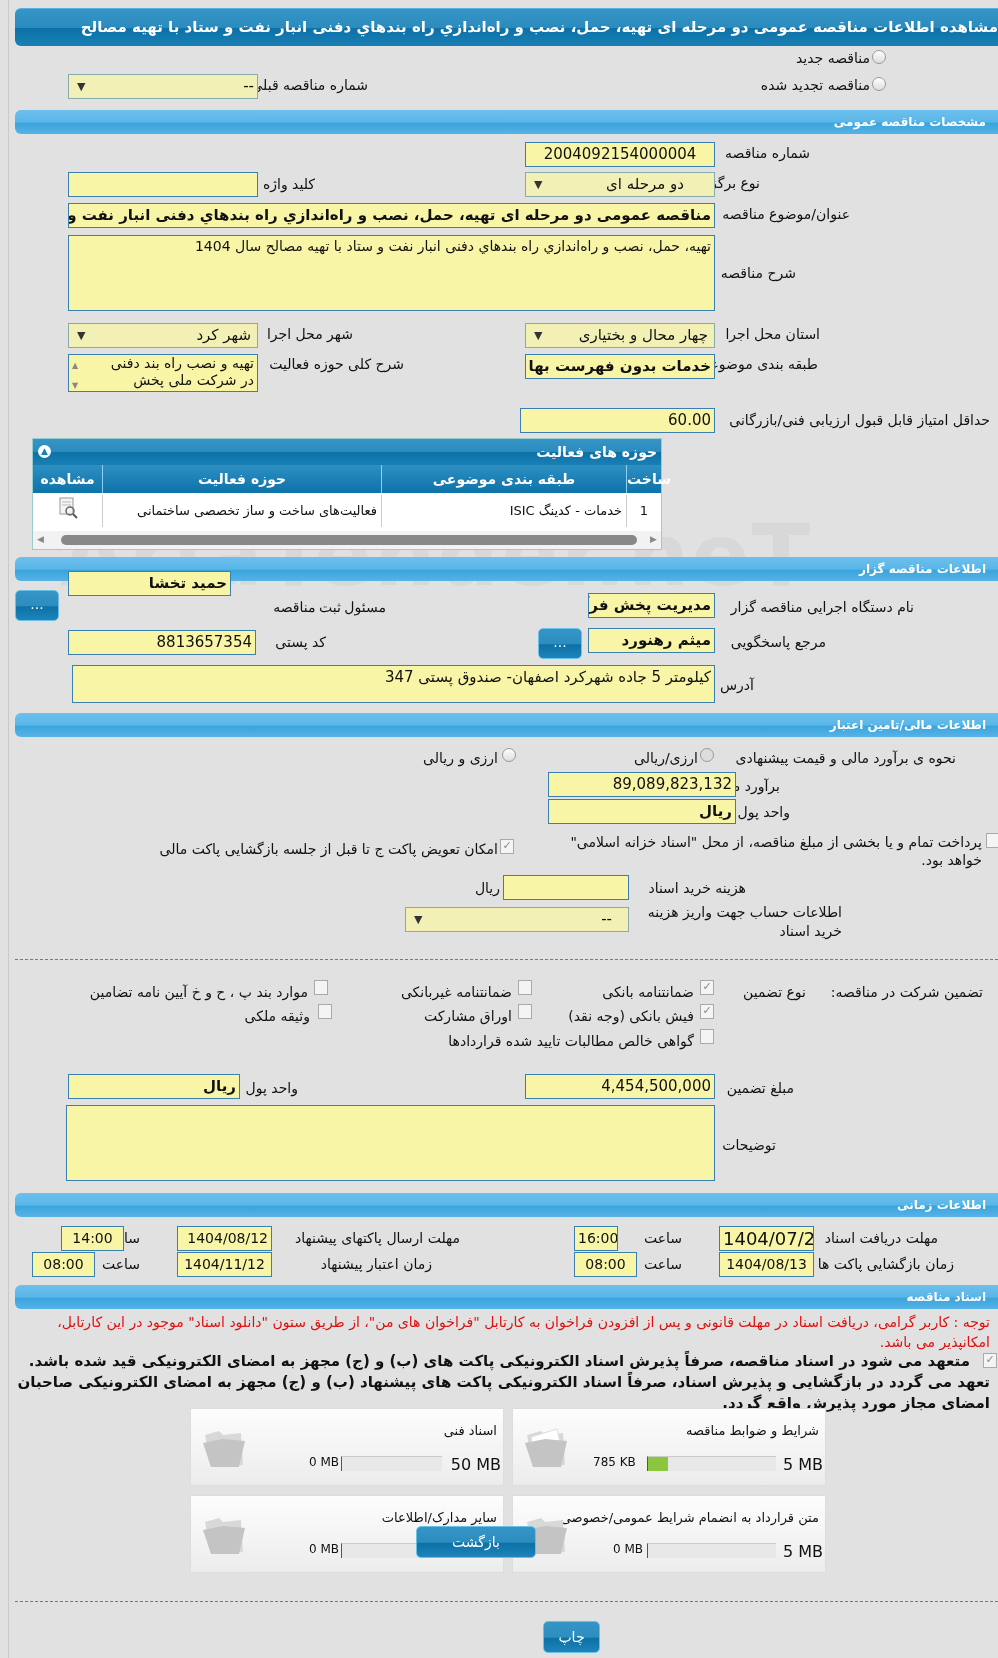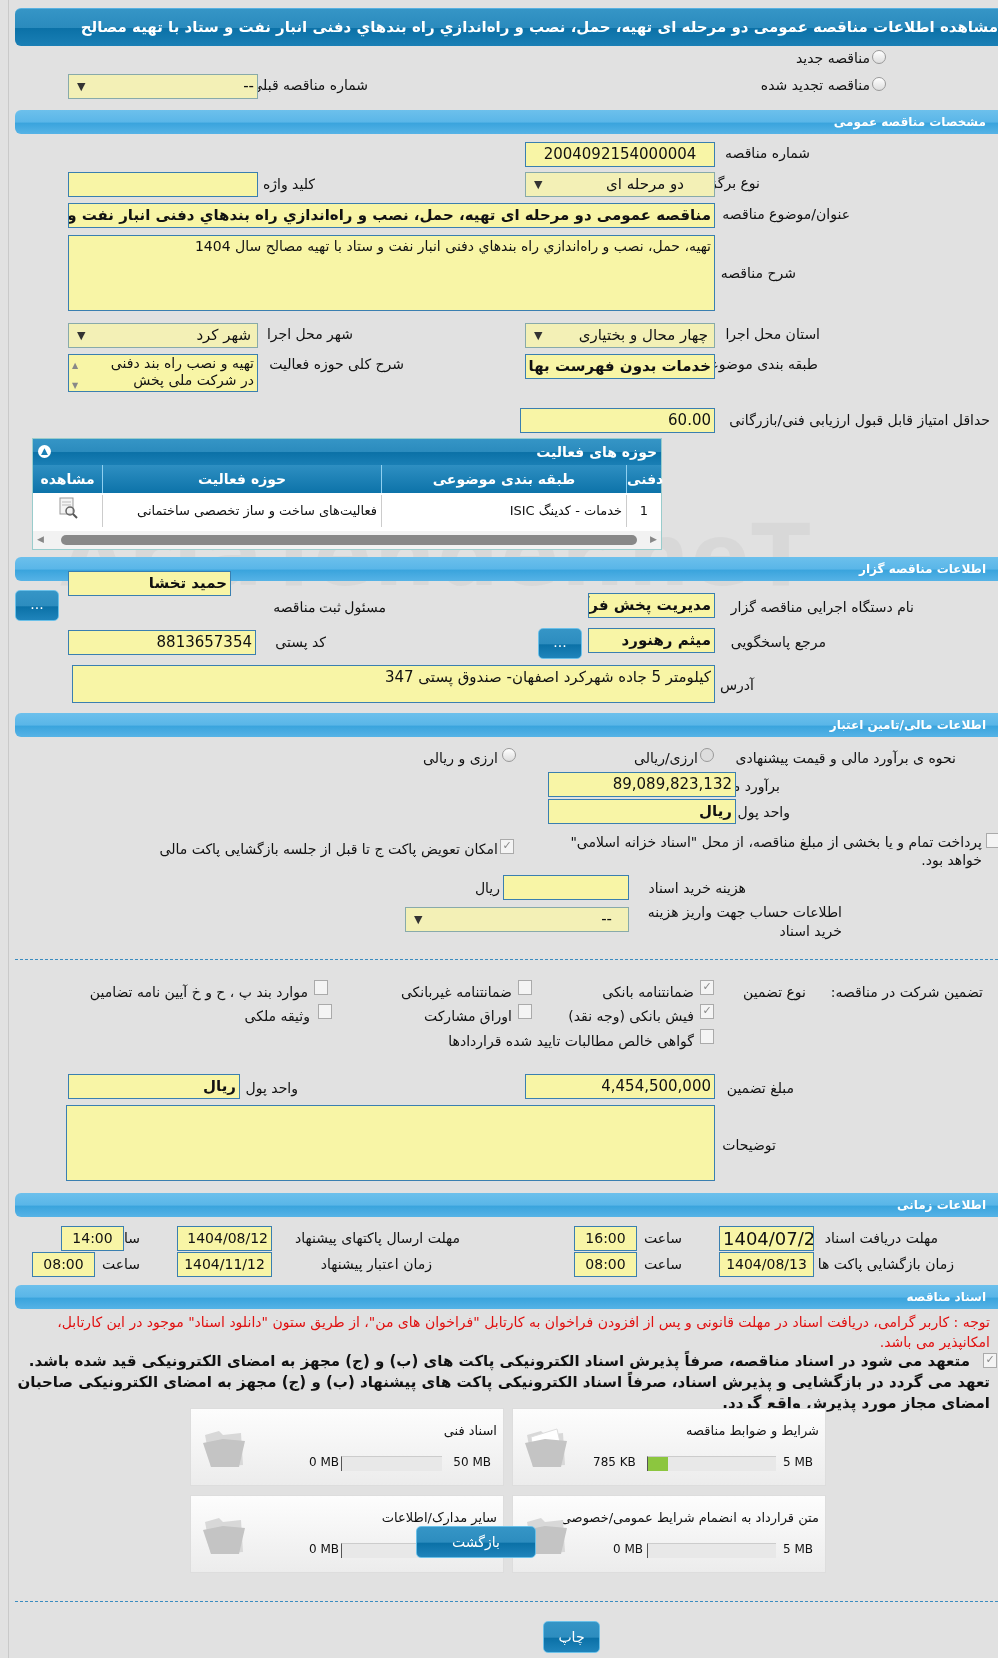--- a/index.html
+++ b/index.html
@@ -53,21 +53,21 @@
     background:linear-gradient(#2e8fc2 0%, #0d73a9 100%); color:#fff; font-weight:bold; font-size:14px;
   }
   .col { position:absolute; top:0; height:28px; line-height:28px; text-align:center; border-left:1px solid #8fd0f0; }
   .cell { position:absolute; top:56px; height:32px; line-height:32px; font-size:13px; direction:rtl; text-align:right; border-left:1px solid #ccc; }
   .doc-card {
     position:absolute; width:312px; height:76px;
     background:linear-gradient(#fdfdfd, #ececec); border:1px solid #ddd;
   }
   .doc-card .title { position:absolute; right:6px; top:14px; direction:rtl; font-size:13px; }
   .doc-card .folder { position:absolute; left:10px; top:16px; width:48px; height:44px; }
-  .doc-card .max { position:absolute; right:12px; top:46px; font-size:12px; }
+  .doc-card .max { position:absolute; right:2px; top:46px; font-size:16px; }
   .doc-card .bar { position:absolute; top:47px; height:14px; background:#e8e8e8; border-left:1px solid #555; border-top:1px solid #ccc; }
   .doc-card .fill { position:absolute; left:0; top:0; height:14px; background:#8cc63f; }
   .doc-card .cur { position:absolute; top:46px; font-size:12px; }
   .warn { position:absolute; right:8px; direction:rtl; color:#e01010; font-size:14px; line-height:20px; text-align:right; }
   .commit { position:absolute; right:8px; left:10px; direction:rtl; color:#111; font-weight:bold; font-size:15px; line-height:21px; text-align:right; }
   .watermark { position:absolute; left:60px; top:505px; font-size:86px; font-weight:bold; color:rgba(200,200,200,0.35); font-family:"DejaVu Sans", sans-serif; letter-spacing:2px; }
 </style>
 </head>
 <body>
 
@@ -120,21 +120,21 @@
 
 <div class="lbl" style="right:8px;top:412px;">حداقل امتیاز قابل قبول ارزیابی فنی/بازرگانی</div>
 <div class="inp num" style="left:520px;top:408px;width:195px;">60.00</div>
 
 <div class="grid-box">
   <div class="grid-head">
     <span>حوزه های فعالیت</span>
     <span style="position:absolute;left:5px;top:6px;width:13px;height:13px;border-radius:50%;background:#fff;color:#1a7fb5;font-size:9px;line-height:13px;text-align:center;">▲</span>
   </div>
   <div class="grid-cols">
-    <div class="col" style="right:0;width:34px;border-left:1px solid #8fd0f0;">دفنی</div>
+    <div class="col" style="right:0;width:34px;border-left:1px solid #8fd0f0;">ساخت</div>
     <div class="col" style="right:35px;width:244px;">طبقه بندی موضوعی</div>
     <div class="col" style="right:280px;width:278px;">حوزه فعالیت</div>
     <div class="col" style="right:559px;width:69px;border-left:none;">مشاهده</div>
   </div>
   <div class="cell" style="right:0;width:34px;text-align:center;">1</div>
   <div class="cell" style="right:35px;width:240px;padding-right:4px;">خدمات - کدینگ ISIC</div>
   <div class="cell" style="right:280px;width:274px;padding-right:4px;">فعالیت‌های ساخت و ساز تخصصی ساختمانی</div>
   <div class="cell" style="right:559px;width:69px;border-left:none;text-align:center;">
     <svg width="26" height="26" viewBox="0 0 26 26">
         <rect x="5" y="3" width="13" height="16" fill="#f4f4f4" stroke="#999"></rect>
@@ -228,21 +228,21 @@
 <div class="inp bold" style="left:68px;top:1074px;width:172px;">ریال</div>
 
 <div class="lbl" style="right:222px;top:1137px;">توضیحات</div>
 <div class="inp" style="left:66px;top:1105px;width:649px;height:76px;"></div>
 
 <div class="section" style="top:1193px;">اطلاعات زمانی</div>
 
 <div class="lbl" style="right:60px;top:1230px;">مهلت دریافت اسناد</div>
 <div class="inp" style="left:719px;top:1226px;width:95px;font-size:18px;direction:ltr;text-align:center;">1404/07/28</div>
 <div class="lbl" style="right:316px;top:1230px;">ساعت</div>
-<div class="inp" style="left:574px;top:1226px;width:63px;font-size:14px;direction:ltr;text-align:center;">16:00</div>
+<div class="inp" style="left:574px;top:1226px;width:44px;font-size:14px;direction:ltr;text-align:center;">16:00</div>
 
 <div class="lbl" style="right:538px;top:1230px;">مهلت ارسال پاکتهای پیشنهاد</div>
 <div class="inp" style="left:177px;top:1226px;width:95px;font-size:14px;direction:ltr;text-align:right;">1404/08/12</div>
 <div class="lbl" style="right:858px;top:1230px;">ساعت</div>
 <div class="inp" style="left:32px;top:1226px;width:63px;font-size:14px;direction:ltr;text-align:center;margin-left:29px;">14:00</div>
 
 <div class="lbl" style="right:44px;top:1256px;">زمان بازگشایی پاکت ها</div>
 <div class="inp" style="left:719px;top:1252px;width:95px;font-size:14px;direction:ltr;text-align:center;">1404/08/13</div>
 <div class="lbl" style="right:316px;top:1256px;">ساعت</div>
 <div class="inp" style="left:574px;top:1252px;width:63px;font-size:14px;direction:ltr;text-align:center;">08:00</div>

